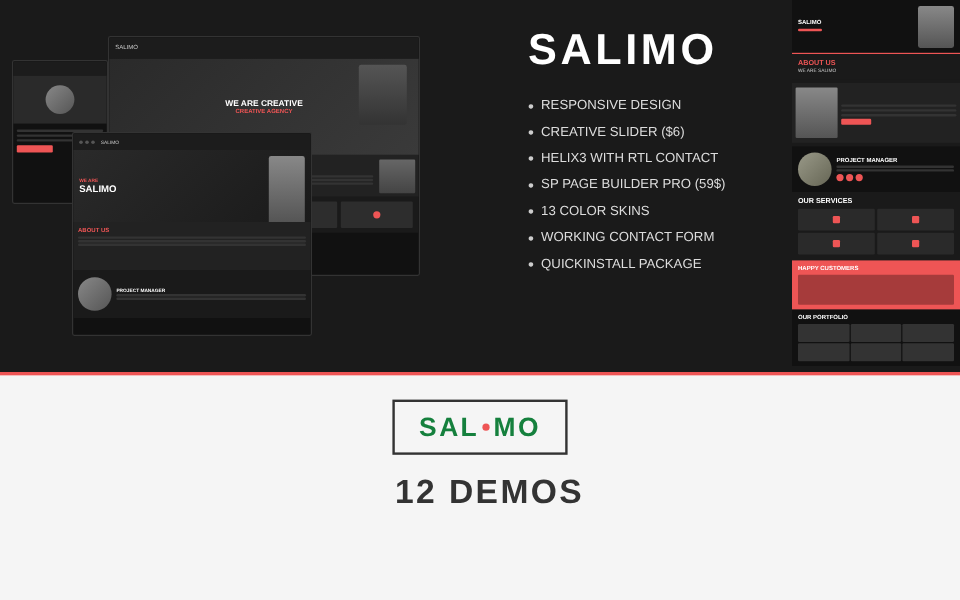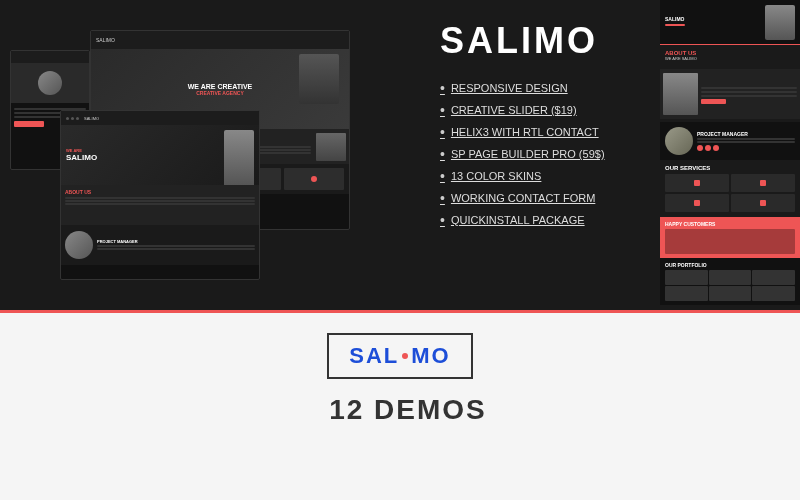--- a/index.html
+++ b/index.html
@@ -315,21 +315,20 @@
     .features-list {
       list-style: none;
     }
     .features-list li {
       color: #ddd;
       font-size: 11px;
       padding: 3px 0;
       display: flex;
       align-items: center;
       gap: 6px;
-      text-decoration: underline;
     }
     .features-list li::before {
       content: '•';
       color: #ccc;
       font-size: 14px;
       flex-shrink: 0;
     }
 
     
     .right-preview {
@@ -493,21 +492,21 @@
       border: 2px solid #333;
       padding: 8px 20px;
       display: flex;
       align-items: center;
       gap: 2px;
     }
 
     .logo-text {
       font-size: 22px;
       font-weight: 900;
-      color: #1d4ed8;
+      color: #15803d;
       letter-spacing: 2px;
     }
 
     .logo-dot {
       width: 6px;
       height: 6px;
       background: #e55;
       border-radius: 50%;
       margin: 0 1px;
       display: inline-block;
@@ -625,21 +624,21 @@
 
   </div>
 
   <div class="info-area">
     <div class="brand-title">SALIMO</div>
     <ul class="features-list">
       <li>
           <span>RESPONSIVE DESIGN</span>
         </li>
       <li>
-          <span>CREATIVE SLIDER ($19)</span>
+          <span>CREATIVE SLIDER ($6)</span>
         </li>
       <li>
           <span>HELIX3 WITH RTL CONTACT</span>
         </li>
       <li>
           <span>SP PAGE BUILDER PRO (59$)</span>
         </li>
       <li>
           <span>13 COLOR SKINS</span>
         </li>

